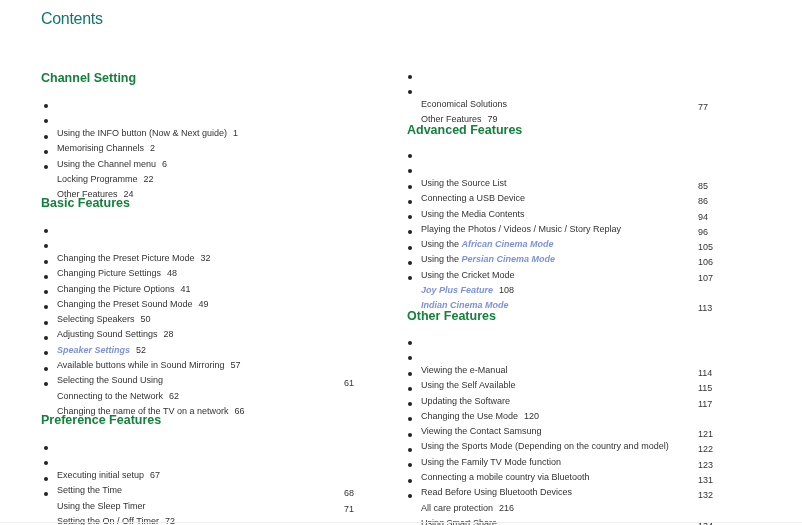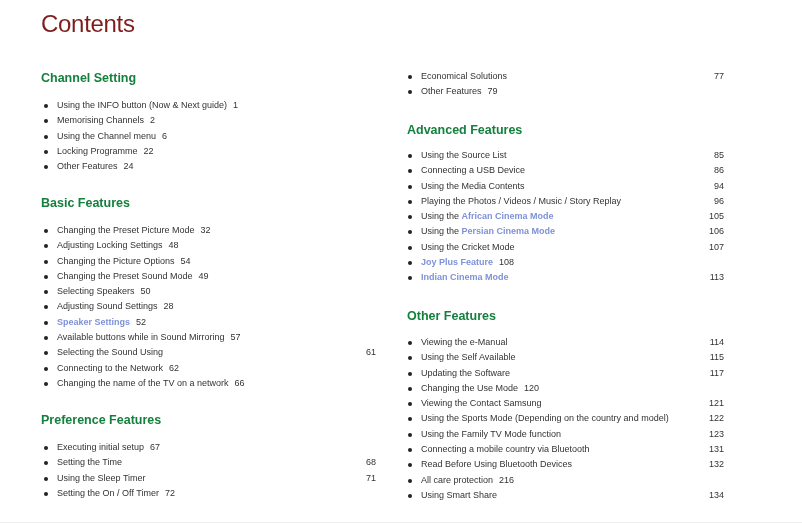--- a/index.html
+++ b/index.html
@@ -2,39 +2,39 @@
 <html><head>
 <meta charset="utf-8">
 <style>
   html, body { margin: 0; padding: 0; background: #ffffff; }
   body {
     width: 802px; height: 525px; position: relative; overflow: hidden;
     font-family: "Liberation Sans", sans-serif; color: #222;
   }
   .page-title {
     position: absolute; left: 41px; top: 10px;
-    font-size: 24px; color: #7f1d1d; font-weight: normal; letter-spacing: -0.3px;
+    font-size: 16px; color: #0f766e; font-weight: normal; letter-spacing: -0.3px;
   }
   .section-head {
     position: absolute; font-size: 12.5px; font-weight: bold; color: #15803d;
   }
   .toc-list { position: absolute; margin: 0; padding: 0; list-style: none; }
   .toc-item {
     position: relative; height: 15.3px; font-size: 9px; line-height: 15.3px;
     color: #333; white-space: nowrap; cursor: pointer;
   }
   .toc-item .bullet {
     position: absolute; left: 0; top: 6px; width: 4px; height: 4px;
     border-radius: 50%; background: #222;
   }
-  .toc-item .label { position: absolute; left: 13px; }
-  .toc-item .hl { color: #7e92d8; font-weight: bold; }
+  .toc-item .label { position: absolute; left: 13px; margin-top: 28px; }
+  .toc-item .hl { color: #7e92d8; font-weight: bold; font-style: italic; }
   .toc-item .inline-page { margin-left: 6px; }
-  .toc-item .right-page { position: absolute; text-align: right; }
-  .left-col .right-page { left: 316px; width: 16px; }
+  .toc-item .right-page { position: absolute; text-align: left; margin-top: 31px; }
+  .left-col .right-page { left: 300px; width: 16px; }
   .right-col .right-page { left: 290px; width: 26px; }
   .bottom-line {
     position: absolute; left: 0; right: 0; top: 522px; height: 1px; background: #eeeeee;
   }
 </style>
 </head>
 <body>
 
 <div class="page-title">Contents</div>
 
@@ -63,25 +63,25 @@
   </ul>
 
 <div class="section-head" style="left:41px; top:196px;">Basic Features</div>
 <ul class="toc-list left-col" style="left:44px; top:223px;">
     <li class="toc-item">
       <span class="bullet"></span>
       <span class="label"><span>Changing the Preset Picture Mode</span><span class="inline-page">32</span></span>
     </li>
     <li class="toc-item">
       <span class="bullet"></span>
-      <span class="label"><span>Adjusting Locking Settings</span><span class="inline-page">48</span></span>
-    </li>
-    <li class="toc-item">
-      <span class="bullet"></span>
-      <span class="label"><span>Changing the Picture Options</span><span class="inline-page">54</span></span>
+      <span class="label"><span>Changing Picture Settings</span><span class="inline-page">48</span></span>
+    </li>
+    <li class="toc-item">
+      <span class="bullet"></span>
+      <span class="label"><span>Changing the Picture Options</span><span class="inline-page">41</span></span>
     </li>
     <li class="toc-item">
       <span class="bullet"></span>
       <span class="label"><span>Changing the Preset Sound Mode</span><span class="inline-page">49</span></span>
     </li>
     <li class="toc-item">
       <span class="bullet"></span>
       <span class="label"><span>Selecting Speakers</span><span class="inline-page">50</span></span>
     </li>
     <li class="toc-item">

